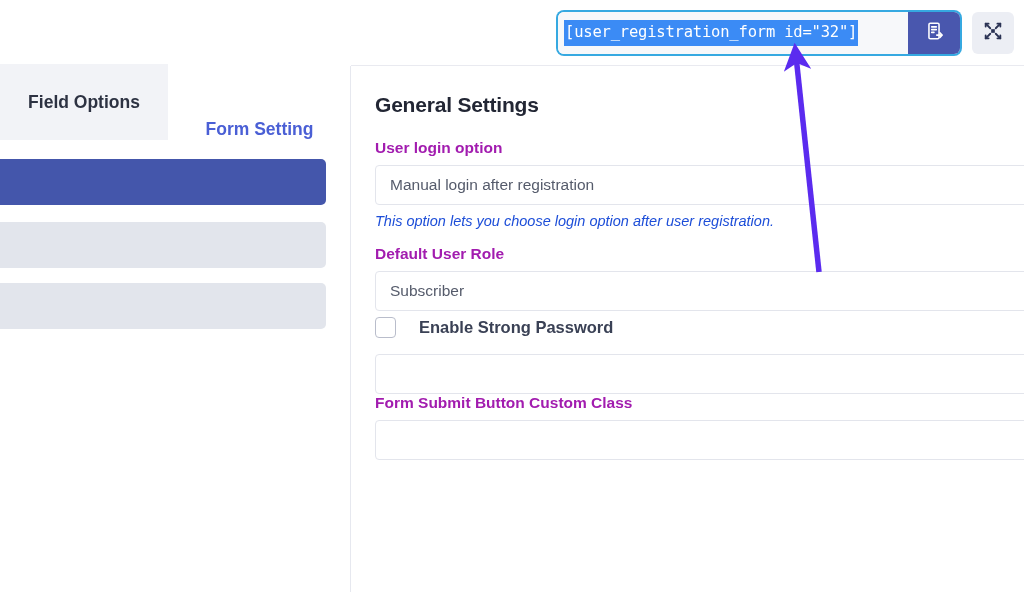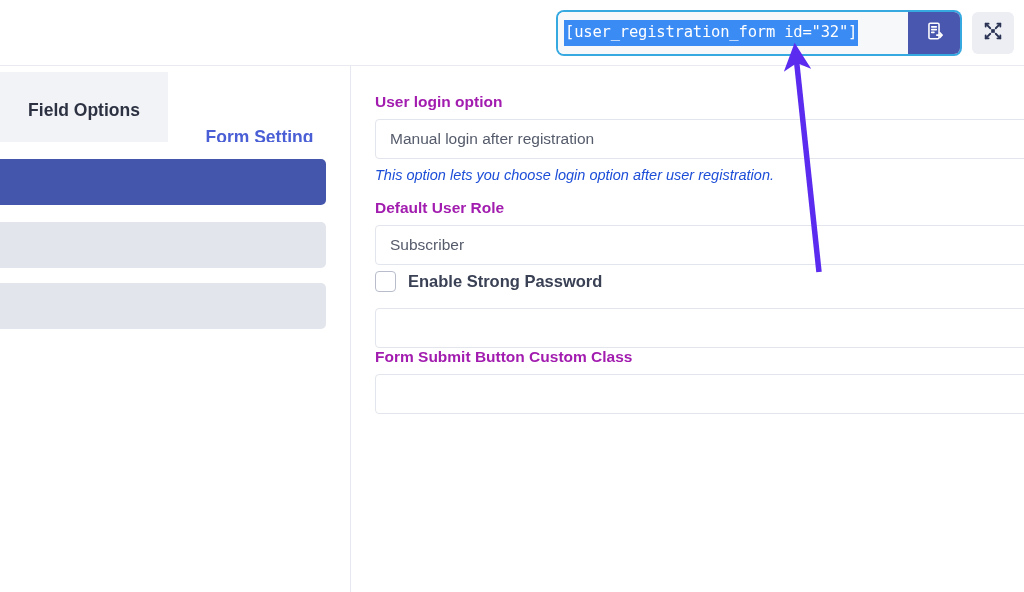--- a/index.html
+++ b/index.html
@@ -79,21 +79,21 @@
     background: #eceef4;
     display: flex;
     align-items: center;
     justify-content: center;
     cursor: pointer;
   }
 
   
   .tabs {
     position: absolute;
-    left: 0; top: 72px;
+    left: 0; top: 64px;
     width: 351px;
     height: 76px;
     background: #ffffff;
     display: flex;
   }
 
   .tab {
     flex: 0 0 auto;
     display: flex;
     align-items: center;
@@ -189,21 +189,21 @@
     font-size: 14.5px;
     font-style: italic;
     color: #1d4ed8;
     margin-top: 8px;
     margin-bottom: 16px;
   }
 
   .checkbox-row {
     display: flex;
     align-items: center;
-    gap: 12px;
+    gap: 23px;
     margin-top: 6px;
     margin-bottom: 16px;
   }
   .checkbox {
     width: 21px;
     height: 21px;
     border: 1.6px solid #b9bdcb;
     border-radius: 4px;
     background: #ffffff;
     cursor: pointer;
@@ -273,20 +273,21 @@
   <div class="left-panel">
     <div class="bar bar-active"></div>
     <div class="bar bar-2"></div>
     <div class="bar bar-3"></div>
   </div>
 
   <div class="panel-divider"></div>
 
   <div class="settings">
 
+    <div class="section-title">General Settings</div>
 
     <div class="field-label">User login option</div>
     <div class="field-input">
       <span>Manual login after registration</span>
     </div>
     <div class="field-help">This option lets you choose login option after user registration.</div>
 
     <div class="field-label">Default User Role</div>
     <div class="field-input">
       <span>Subscriber</span>

